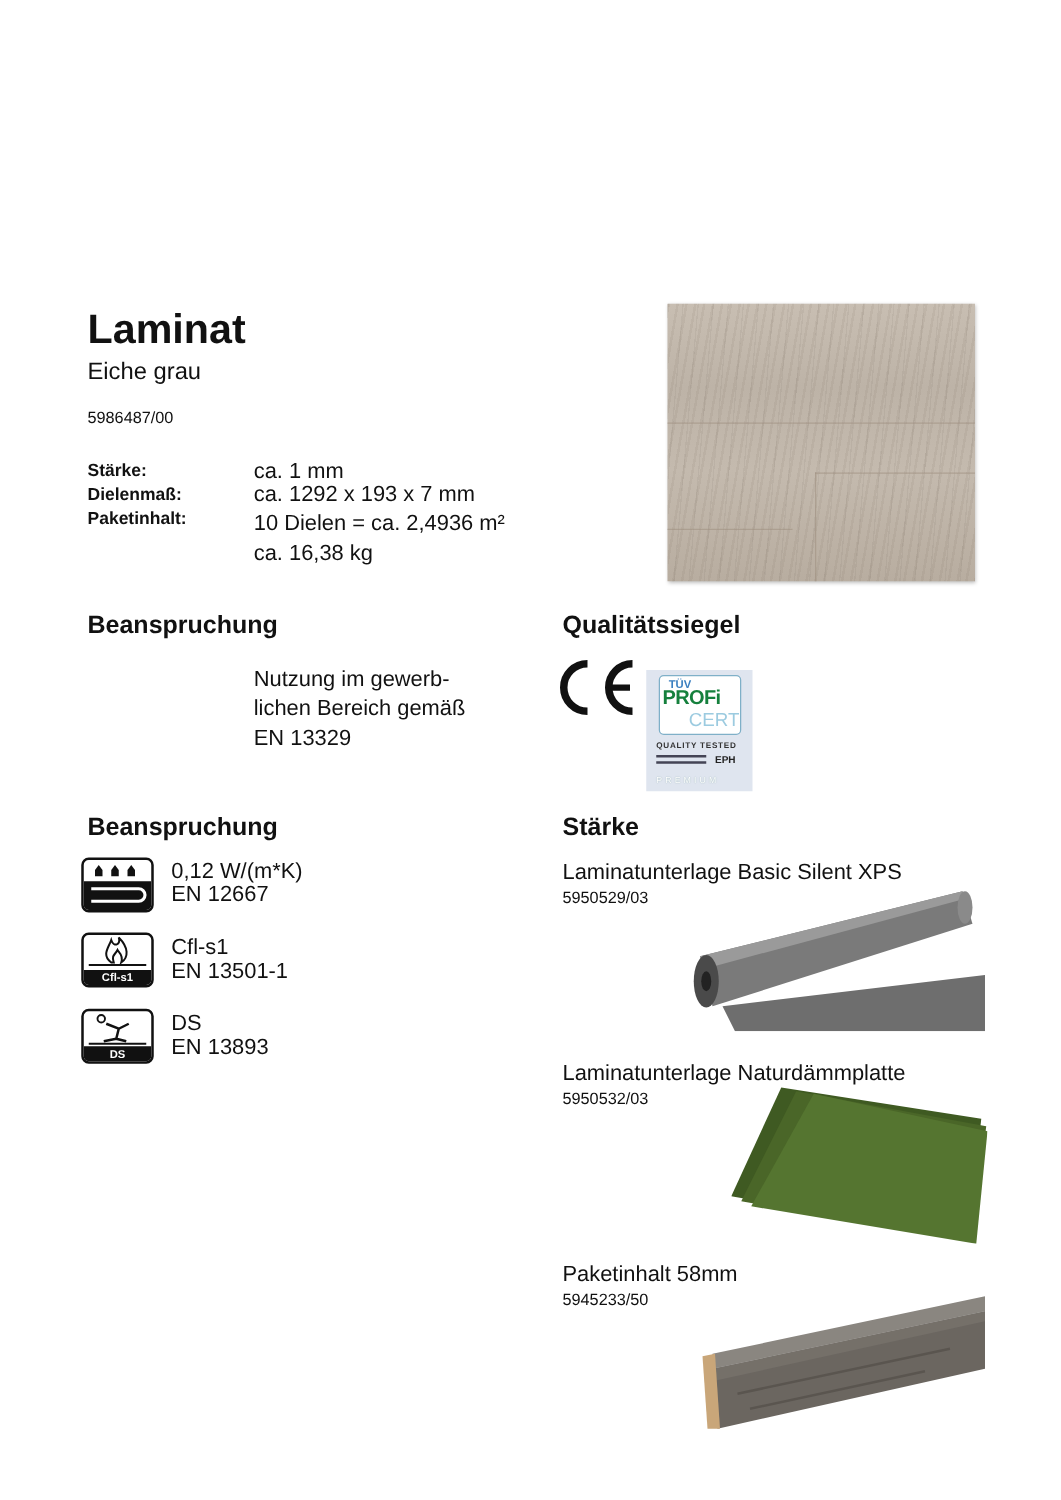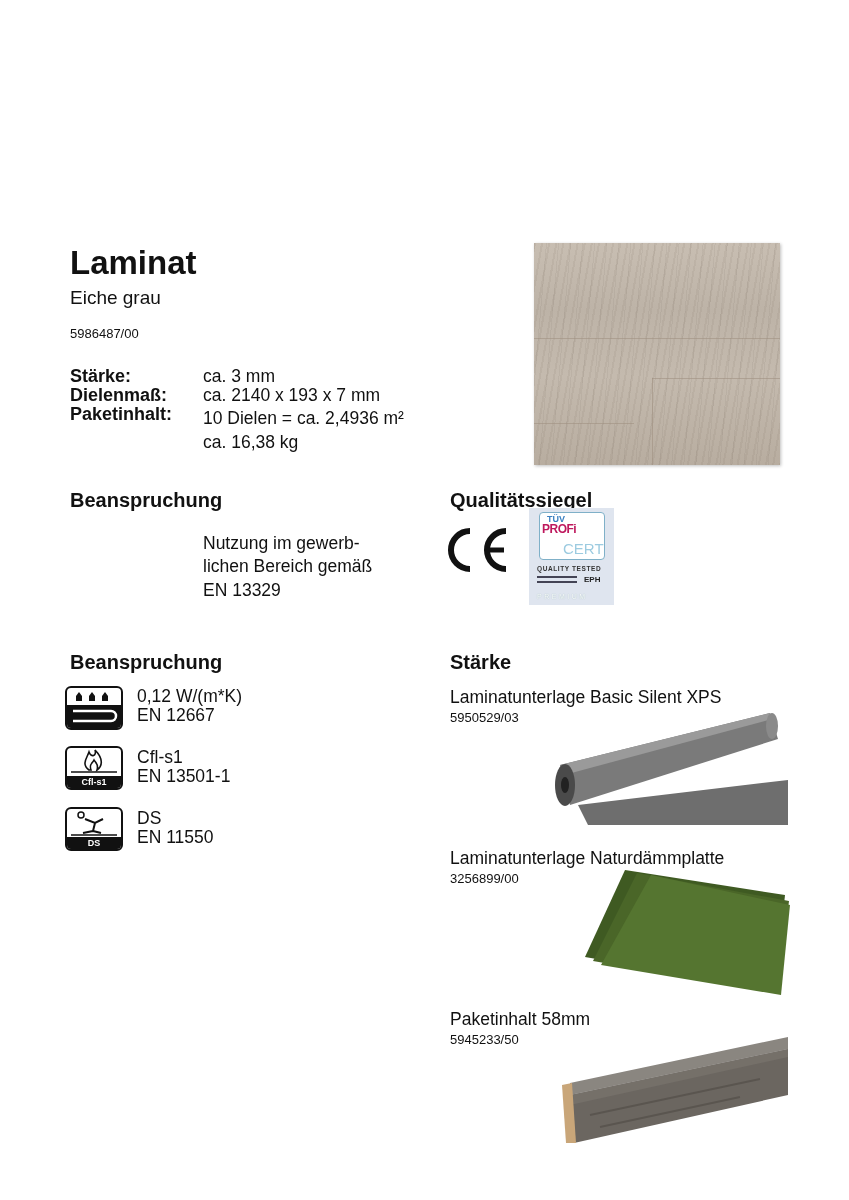--- a/index.html
+++ b/index.html
@@ -2,21 +2,21 @@
 <html><head>
 <meta charset="utf-8">
 <style>
   html, body { margin: 0; padding: 0; background: #ffffff; }
   body { width: 849px; height: 1200px; position: relative; overflow: hidden;
          font-family: "Liberation Sans", sans-serif; color: #111; }
   .abs { position: absolute; }
   .title { left: 70px; top: 244px; font-size: 33px; font-weight: bold; }
   .subtitle { left: 70px; top: 287px; font-size: 19px; }
   .artno { left: 70px; top: 326px; font-size: 13px; }
-  .spec-label { left: 70px; font-size: 18px; font-weight: bold; line-height: 18px; }
+  .spec-label { left: 70px; font-size: 14px; font-weight: bold; line-height: 18px; }
   .spec-value { left: 203px; font-size: 17.5px; line-height: 18px; }
   .h2 { font-size: 20px; font-weight: bold; }
   .body-text { font-size: 17.5px; line-height: 21px; }
   .floor-img { left: 534px; top: 243px; width: 246px; height: 222px;
     background:
       repeating-linear-gradient(100deg, rgba(120,105,90,0.10) 0 2px, rgba(255,255,255,0.0) 2px 7px),
       repeating-linear-gradient(95deg, rgba(90,80,70,0.08) 0 1px, rgba(255,255,255,0) 1px 12px),
       linear-gradient(180deg, #c8beb2 0%, #bdb3a7 30%, #c4baae 60%, #b8ada0 100%);
     box-shadow: 1px 1px 3px rgba(0,0,0,0.25); }
   .floor-seam { position: absolute; background: rgba(160,145,130,0.6); }
@@ -28,23 +28,23 @@
   .acc-no { left: 450px; font-size: 13px; }
 </style>
 </head>
 <body>
 
 <div class="abs title">Laminat</div>
 <div class="abs subtitle">Eiche grau</div>
 <div class="abs artno">5986487/00</div>
 
 <div class="abs spec-label" style="top:367px">Stärke:</div>
-<div class="abs spec-value" style="top:367px">ca. 3 mm</div>
+<div class="abs spec-value" style="top:367px">ca. 1 mm</div>
 <div class="abs spec-label" style="top:386px">Dielenmaß:</div>
-<div class="abs spec-value" style="top:386px">ca. 2140 x 193 x 7 mm</div>
+<div class="abs spec-value" style="top:386px">ca. 1292 x 193 x 7 mm</div>
 <div class="abs spec-label" style="top:405px">Paketinhalt:</div>
 <div class="abs spec-value" style="top:409px">10 Dielen = ca. 2,4936 m²</div>
 <div class="abs spec-value" style="top:433px">ca. 16,38 kg</div>
 
 <div class="abs floor-img">
   <div class="floor-seam" style="left:0;right:0;top:95px;height:1px;"></div>
   <div class="floor-seam" style="left:118px;right:0;top:135px;height:1px;"></div>
   <div class="floor-seam" style="left:0;width:100px;top:180px;height:1px;"></div>
   <div class="floor-seam" style="left:118px;top:135px;width:1px;height:87px;"></div>
 </div>
@@ -55,24 +55,24 @@
 <div class="abs body-text" style="left:203px;top:580px">EN 13329</div>
 
 <div class="abs h2" style="left:450px;top:489px">Qualitätssiegel</div>
 <div class="abs" style="left:446px;top:527px;width:64px;height:46px;">
   <svg width="64" height="46" viewBox="0 0 64 46">
     <path d="M24 4 A19 19 0 1 0 24 42" fill="none" stroke="#111" stroke-width="6"></path>
     <path d="M60 4 A19 19 0 1 0 60 42" fill="none" stroke="#111" stroke-width="6"></path>
     <line x1="41" y1="23" x2="58" y2="23" stroke="#111" stroke-width="5"></line>
   </svg>
 </div>
-<div class="abs" style="left:517px;top:508px;width:85px;height:97px;background:#dfe5ef;margin-left:12px;">
+<div class="abs" style="left:517px;top:536px;width:85px;height:97px;background:#dfe5ef;">
   <div style="position:absolute;left:10px;top:4px;width:64px;height:46px;background:#fff;border:1px solid #7fb0c8;border-radius:4px;"></div>
   <div style="position:absolute;left:18px;top:6px;font-size:9px;font-weight:bold;color:#3a7fc0;">TÜV</div>
-  <div style="position:absolute;left:13px;top:14px;font-size:12px;font-weight:bold;color:#be185d;letter-spacing:-0.5px;">PROFi</div>
+  <div style="position:absolute;left:13px;top:14px;font-size:16px;font-weight:bold;color:#15803d;letter-spacing:-0.5px;">PROFi</div>
   <div style="position:absolute;left:34px;top:32px;font-size:15px;color:#9ccbe0;">CERT</div>
   <div style="position:absolute;left:8px;top:57px;font-size:6.5px;font-weight:bold;color:#333;letter-spacing:0.6px;">QUALITY TESTED</div>
   <div style="position:absolute;left:8px;top:68px;width:40px;height:2px;background:#445;"></div>
   <div style="position:absolute;left:8px;top:73px;width:40px;height:2px;background:#445;"></div>
   <div style="position:absolute;left:55px;top:67px;font-size:8px;font-weight:bold;color:#222;">EPH</div>
   <div style="position:absolute;left:8px;top:85px;font-size:7px;color:#fff;letter-spacing:2.5px;text-shadow:0 0 1px #8aa;">PREMIUM</div>
 </div>
 
 <div class="abs h2" style="left:70px;top:651px">Beanspruchung</div>
 
@@ -98,39 +98,39 @@
 
 <div class="abs icon-box" style="top:807px">
   <svg width="54" height="30" viewBox="0 0 54 30" style="position:absolute;left:0;top:0">
     <circle cx="14" cy="6" r="3" fill="none" stroke="#111" stroke-width="1.5"></circle>
     <path d="M18 10 L28 14 L36 10 M28 14 L26 22 L34 24 M26 22 L16 24" fill="none" stroke="#111" stroke-width="2"></path>
     <line x1="4" y1="26" x2="50" y2="26" stroke="#111" stroke-width="1.5"></line>
   </svg>
   <div class="icon-band">DS</div>
 </div>
 <div class="abs prop-text" style="top:809px">DS</div>
-<div class="abs prop-text" style="top:828px">EN 11550</div>
+<div class="abs prop-text" style="top:828px">EN 13893</div>
 
 <div class="abs h2" style="left:450px;top:651px">Stärke</div>
 
 <div class="abs acc-title" style="top:687px">Laminatunterlage Basic Silent XPS</div>
 <div class="abs acc-no" style="top:710px">5950529/03</div>
 <div class="abs" style="left:548px;top:705px;width:240px;height:120px;">
   <svg width="240" height="120" viewBox="0 0 240 120">
     <polygon points="30,100 240,75 240,120 40,120" fill="#6e6e6e"></polygon>
     <polygon points="12,60 222,8 230,34 22,100" fill="#7a7a7a"></polygon>
     <polygon points="12,60 222,8 224,14 16,70" fill="#9a9a9a"></polygon>
     <ellipse cx="17" cy="80" rx="10" ry="21" fill="#4a4a4a"></ellipse>
     <ellipse cx="17" cy="80" rx="4" ry="8" fill="#222"></ellipse>
     <ellipse cx="224" cy="21" rx="6" ry="13" fill="#8a8a8a"></ellipse>
   </svg>
 </div>
 
 <div class="abs acc-title" style="top:848px">Laminatunterlage Naturdämmplatte</div>
-<div class="abs acc-no" style="top:871px">3256899/00</div>
+<div class="abs acc-no" style="top:871px">5950532/03</div>
 <div class="abs" style="left:585px;top:865px;width:205px;height:130px;">
   <svg width="205" height="130" viewBox="0 0 205 130">
     <polygon points="0,92 40,5 200,30 190,125" fill="#3f5a22"></polygon>
     <polygon points="8,96 52,8 204,36 192,128" fill="#4a6628"></polygon>
     <polygon points="16,100 66,10 205,40 196,130" fill="#557530"></polygon>
   </svg>
 </div>
 
 <div class="abs acc-title" style="top:1009px">Paketinhalt 58mm</div>
 <div class="abs acc-no" style="top:1032px">5945233/50</div>

